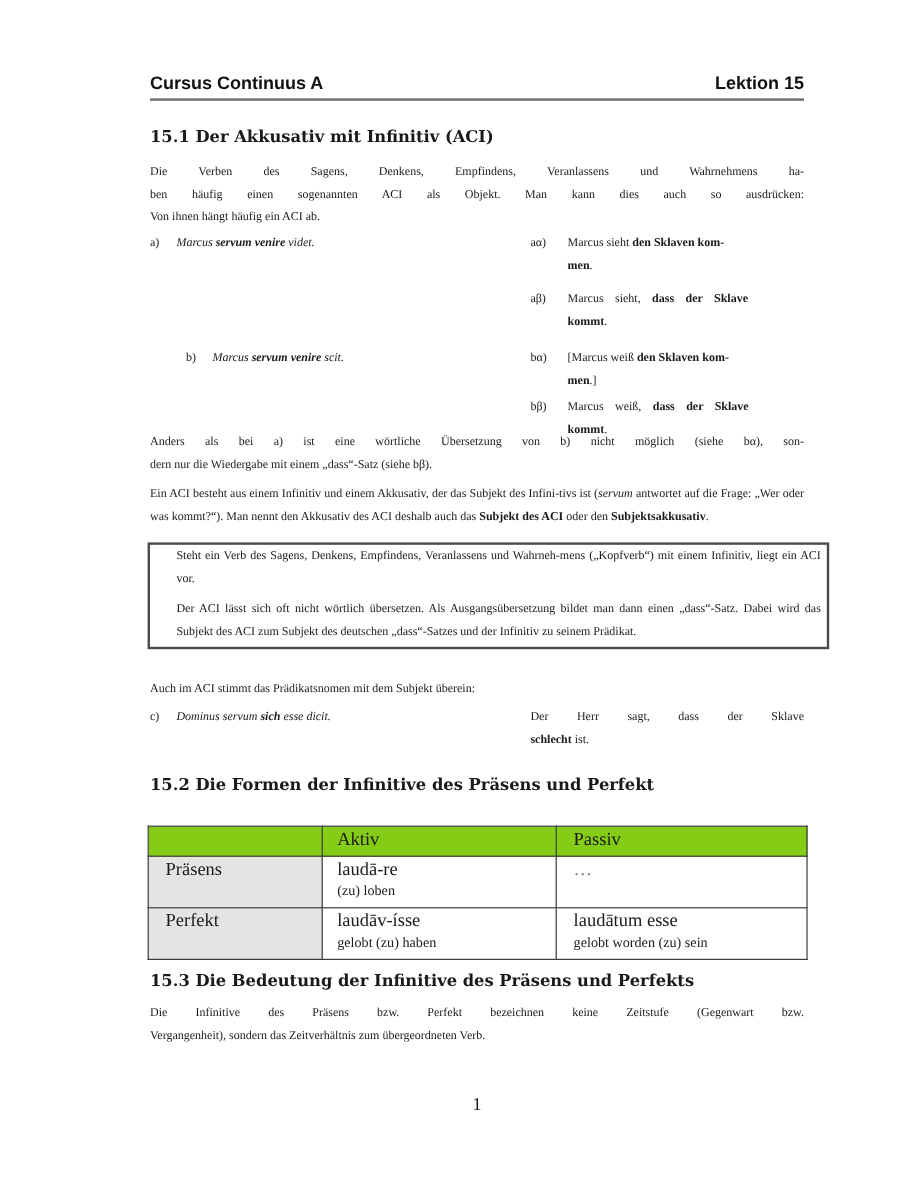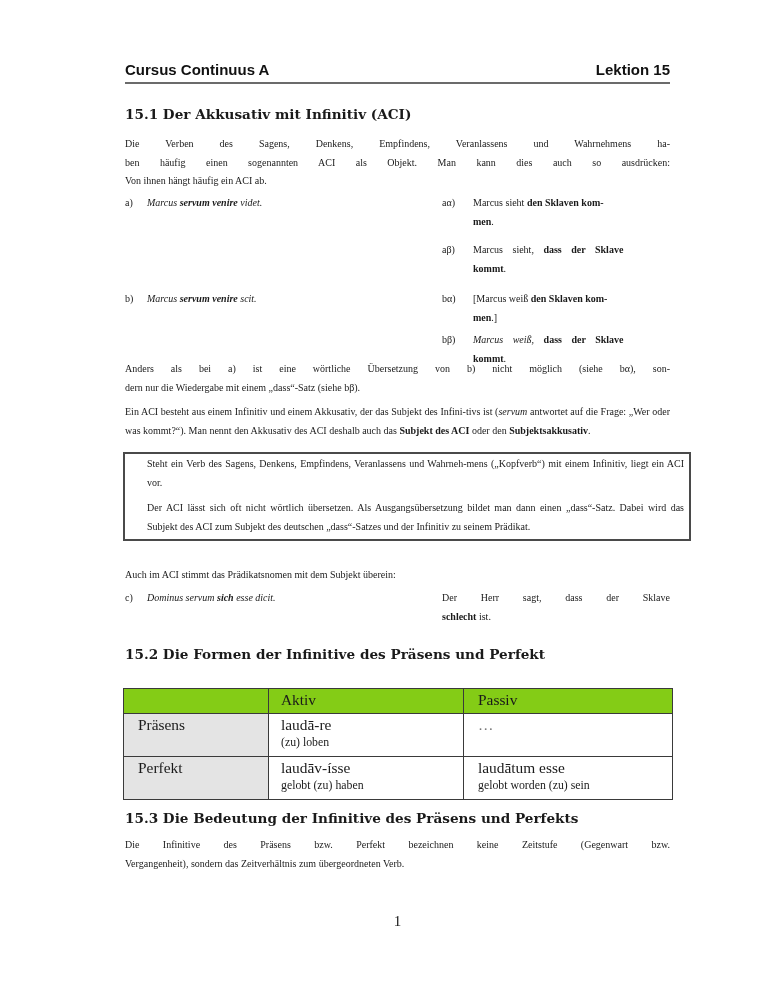--- a/index.html
+++ b/index.html
@@ -51,42 +51,42 @@
   <div class="p txt" style="top:135px;">
     <div style="text-align:justify;text-align-last:justify;">Die Verben des Sagens, Denkens, Empfindens, Veranlassens und Wahrnehmens ha-</div>
     <div style="text-align:justify;text-align-last:justify;">ben häufig einen sogenannten ACI als Objekt. Man kann dies auch so ausdrücken:</div>
     <div>Von ihnen hängt häufig ein ACI ab.</div>
   </div>
 
   <div class="ex-l txt" style="top:194px;">
     <span class="lab">a)</span><i>Marcus </i><i><b>servum venire</b></i><i> videt.</i>
   </div>
 
-  <div class="ex-l txt" style="top:290px;">
+  <div class="ex-l txt" style="top:290px;margin-left:30px;">
     <span class="lab">b)</span><i>Marcus </i><i><b>servum venire</b></i><i> scit.</i>
   </div>
 
   <div class="ex-r txt" style="top:194px;">
     <span class="lab">aα)</span>
     <div class="body"><span>Marcus sieht </span><b>den Sklaven kom-<br>men</b><span>.</span></div>
   </div>
 
   <div class="ex-r txt" style="top:241px;">
     <span class="lab">aβ)</span>
     <div class="body"><span style="word-spacing:7px;">Marcus sieht, </span><b style="word-spacing:7px;">dass der Sklave<br>kommt</b><span>.</span></div>
   </div>
 
   <div class="ex-r txt" style="top:290px;">
     <span class="lab">bα)</span>
     <div class="body"><span>[Marcus weiß </span><b>den Sklaven kom-<br>men</b><span>.]</span></div>
   </div>
 
   <div class="ex-r txt" style="top:331px;">
     <span class="lab">bβ)</span>
-    <div class="body"><span style="word-spacing:7px;font-style:italic;">Marcus weiß, </span><b style="word-spacing:7px;">dass der Sklave<br>kommt</b><span>.</span></div>
+    <div class="body"><span style="word-spacing:7px;">Marcus weiß, </span><b style="word-spacing:7px;">dass der Sklave<br>kommt</b><span>.</span></div>
   </div>
 
   <div class="p txt" style="top:360px;">
     <div style="text-align:justify;text-align-last:justify;">Anders als bei a) ist eine wörtliche Übersetzung von b) nicht möglich (siehe bα), son-</div>
     <div>dern nur die Wiedergabe mit einem „dass“-Satz (siehe bβ).</div>
   </div>
 
   <div class="p txt" style="top:403px;">
     <span>Ein ACI besteht aus einem Infinitiv und einem Akkusativ, der das Subjekt des Infini-tivs ist (</span><i>servum</i><span> antwortet auf die Frage: „Wer oder was kommt?“). Man nennt den Akkusativ des ACI deshalb auch das </span><b>Subjekt des ACI</b><span> oder den </span><b>Subjektsakkusativ</b><span>.</span>
   </div>

